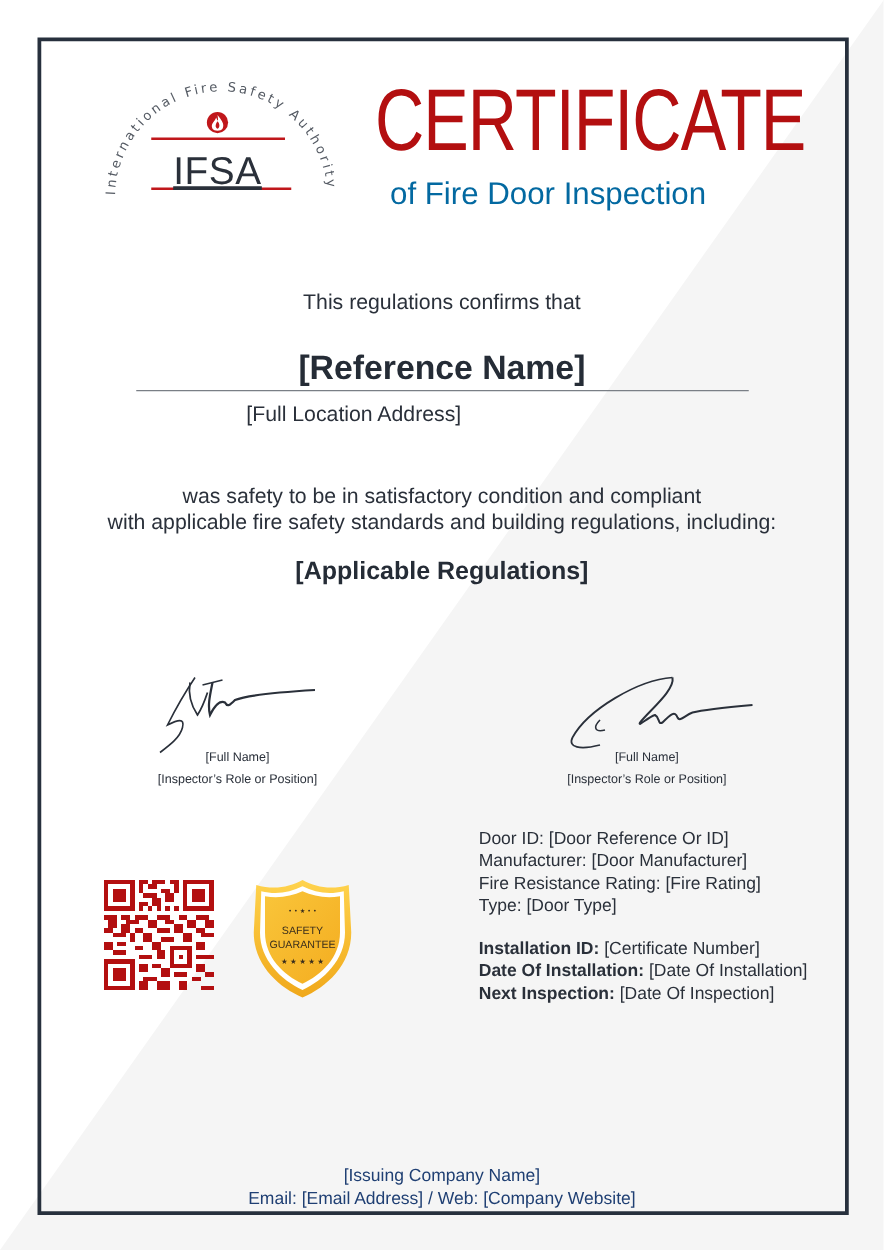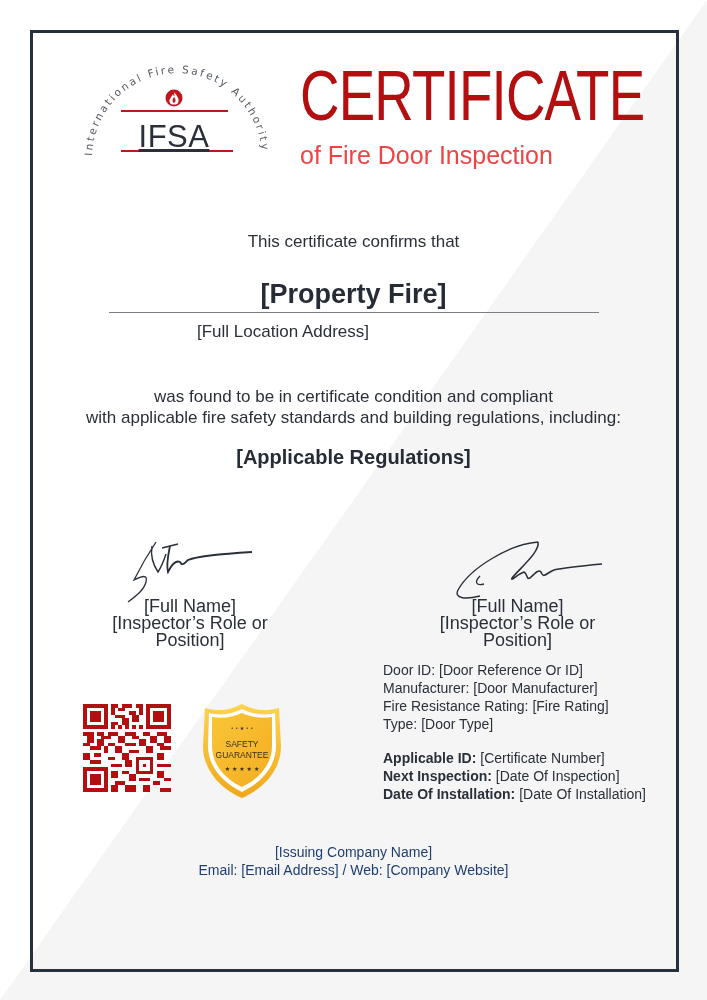--- a/index.html
+++ b/index.html
@@ -23,43 +23,43 @@
 
   
   .logo { left:78px; top:62px; width:200px; height:110px; }
   .logo svg { display:block; }
   .logo-text { position:absolute; left:0; top:57px; width:192px; text-align:center;
     font-size:31px; color:#2a303a; letter-spacing:0.5px;text-decoration:underline; }
 
   .title-main { left:300px; top:58px; font-family:"Liberation Sans Narrow","Liberation Sans",sans-serif;
     font-size:70px; line-height:76px; color:#b30f10; font-weight:400;
     transform:scaleX(0.78); transform-origin:left top; letter-spacing:-1px; white-space:nowrap; }
-  .title-sub { left:300px; top:141px; font-size:25px; color:#ef4444; white-space:nowrap; }
+  .title-sub { left:312px; top:141px; font-size:25px; color:#0369a1; white-space:nowrap; }
 
   .confirm { left:0; width:707px; top:232px; font-size:17px; }
   .property { left:0; width:707px; top:279px; font-size:27px; font-weight:bold; color:#252c36; }
   .property-line { left:109px; width:490px; top:312px; height:0; border-top:1.5px solid #7a7f86; }
   .address { left:0; width:566px; top:322px; font-size:17px; }
   .statement { left:0; width:707px; top:386px; font-size:17px; line-height:21px; }
   .regs { left:0; width:707px; top:446px; font-size:20px; font-weight:bold; color:#252c36; }
 
-  .sig { font-size:18px; line-height:17px; text-align:center; color:#2a303a; }
+  .sig { font-size:10px; line-height:17px; text-align:center; color:#2a303a; }
   .sig-left { left:80px; width:220px; top:598px; }
   .sig-right { left:405px; width:225px; top:598px; }
   .sig-svg-left { left:118px; top:536px; }
   .sig-svg-right { left:450px; top:538px; }
 
   .qr { left:82px; top:704px; }
   .badge { left:199px; top:702px;text-align:center; }
 
   .details { left:383px; top:661px; font-size:14px; line-height:18px; color:#2a303a; }
   .details b { font-weight:bold; }
   .details .gap { height:16px; }
 
-  .footer { left:0; width:707px; top:844px; font-size:14px; line-height:17.5px; color:#1f3f73; }
+  .footer { left:0; width:707px; top:932px; font-size:14px; line-height:17.5px; color:#1f3f73; }
 </style>
 </head>
 <body>
 
 <div class="bg-diag"></div>
 
 <div class="frame"></div>
 
 <div class="abs logo">
   <svg width="200" height="110" viewBox="0 0 200 110">
@@ -77,27 +77,27 @@
     </g>
     <line x1="43" y1="49" x2="150" y2="49" stroke="#c0171b" stroke-width="2"></line>
     <line x1="43" y1="89" x2="155" y2="89" stroke="#c0171b" stroke-width="2"></line>
   </svg>
   <div class="logo-text">IFSA</div>
 </div>
 
 <div class="abs title-main">CERTIFICATE</div>
 <div class="abs title-sub">of Fire Door Inspection</div>
 
-<div class="abs center confirm">This certificate confirms that</div>
-<div class="abs center property">[Property Fire]</div>
+<div class="abs center confirm">This regulations confirms that</div>
+<div class="abs center property">[Reference Name]</div>
 <div class="abs property-line"></div>
 <div class="abs center address">[Full Location Address]</div>
 
 <div class="abs center statement">
-  <div>was found to be in certificate condition and compliant</div>
+  <div>was safety to be in satisfactory condition and compliant</div>
   <div>with applicable fire safety standards and building regulations, including:</div>
 </div>
 <div class="abs center regs">[Applicable Regulations]</div>
 
 <div class="abs sig-svg-left">
   <svg width="140" height="70" viewBox="0 0 140 70">
     <path d="M38 6 C30 18 22 32 16 44 C24 40 30 38 28 46 C26 54 18 60 10 66" fill="none" stroke="#2a303a" stroke-width="1.3"></path>
     <path d="M34 10 C32 22 36 30 40 36 C44 30 46 24 48 18" fill="none" stroke="#2a303a" stroke-width="1.4"></path>
     <path d="M44 12 L60 8" fill="none" stroke="#2a303a" stroke-width="1.3"></path>
     <path d="M52 10 C50 20 48 28 50 36 C54 28 58 24 62 26 C64 30 66 28 70 24 C80 20 100 18 134 16" fill="none" stroke="#2a303a" stroke-width="1.8"></path>
@@ -222,21 +222,21 @@
     <text x="43" y="69" text-anchor="middle" font-family="DejaVu Sans, sans-serif" font-size="6" fill="#3a2e1c">★ ★ ★ ★ ★</text>
   </svg>
 </div>
 
 <div class="abs details">
   <div><span>Door ID:</span> <span>[Door Reference Or ID]</span></div>
   <div><span>Manufacturer:</span> <span>[Door Manufacturer]</span></div>
   <div><span>Fire Resistance Rating:</span> <span>[Fire Rating]</span></div>
   <div><span>Type:</span> <span>[Door Type]</span></div>
   <div class="gap"></div>
-  <div><b>Applicable ID:</b> <span>[Certificate Number]</span></div>
+  <div><b>Installation ID:</b> <span>[Certificate Number]</span></div>
+  <div><b>Date Of Installation:</b> <span>[Date Of Installation]</span></div>
   <div><b>Next Inspection:</b> <span>[Date Of Inspection]</span></div>
-  <div><b>Date Of Installation:</b> <span>[Date Of Installation]</span></div>
 </div>
 
 <div class="abs center footer">
   <div>[Issuing Company Name]</div>
   <div>Email: [Email Address] / Web: [Company Website]</div>
 </div>
 
 </body></html>

